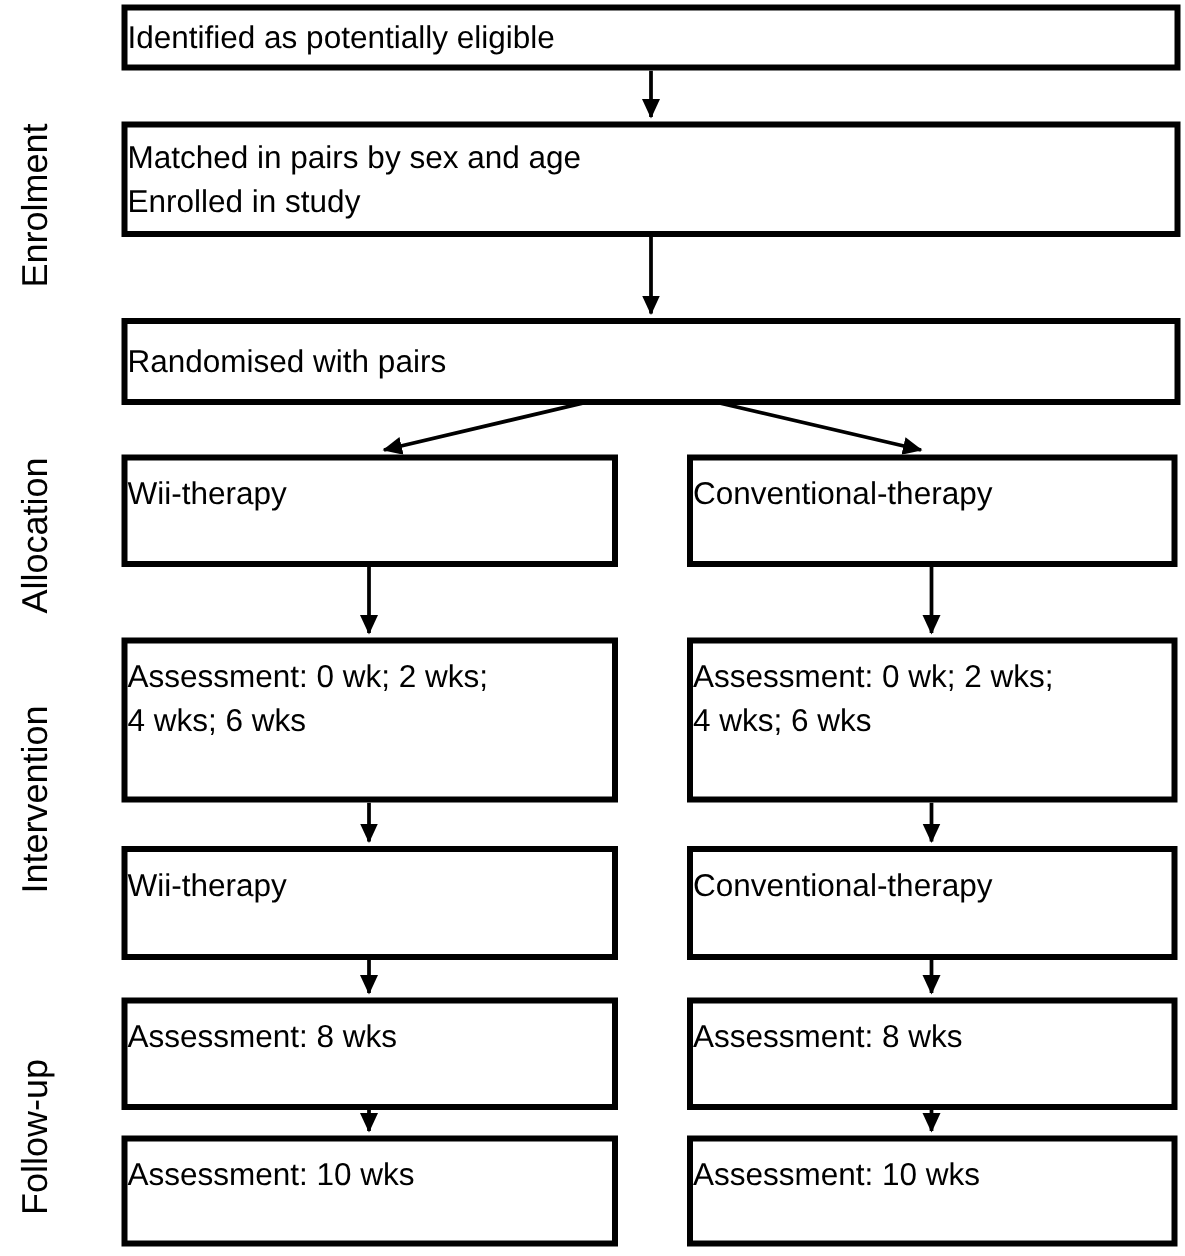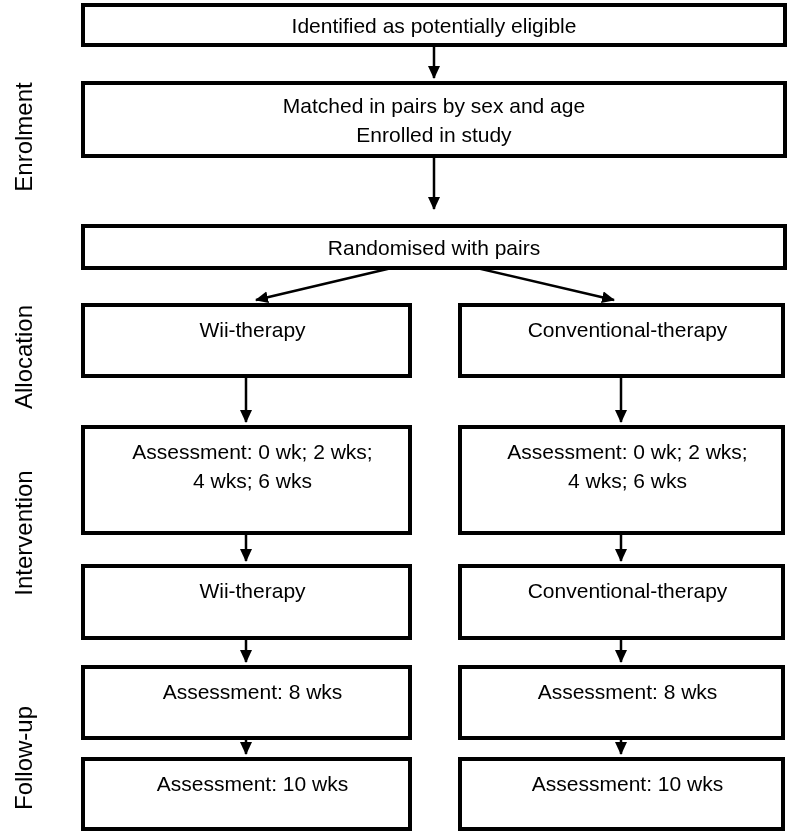--- a/index.html
+++ b/index.html
@@ -5,24 +5,24 @@
   * { margin:0; padding:0; box-sizing:border-box; }
   html,body { background:#ffffff; }
   .canvas {
     position:relative; width:790px; height:837px; background:#ffffff;
     font-family:"Liberation Sans","DejaVu Sans",sans-serif; color:#000;
     overflow:hidden;
   }
   .arrow-layer { position:absolute; left:0; top:0; width:790px; height:837px; pointer-events:none; }
   .box {
     position:absolute; border:4px solid #000; background:#fff;
-    text-align:center; font-size:21px; line-height:29px; color:#000;
+    font-size:21px; line-height:29px; color:#000;
   }
   .box.vcenter { display:flex; flex-direction:column; justify-content:center; }
-  .box.vtop { padding-top:8px;padding-left:12px; }
+  .box.vtop { padding-top:8px; }
   .box span { display:block; }
   .stage-label {
     position:absolute; font-size:24px; white-space:nowrap; color:#000;
     transform:translate(-50%,-50%) rotate(-90deg);
   }
 </style>
 </head>
 <body>
 
 <div class="canvas">
@@ -56,21 +56,21 @@
 
   <div class="box vcenter" style="left:81px; top:3px; width:706px; height:44px">
     <span>Identified as potentially eligible</span>
   </div>
 
   <div class="box vcenter" style="left:81px; top:81px; width:706px; height:77px">
     <span>Matched in pairs by sex and age</span>
     <span>Enrolled in study</span>
   </div>
 
-  <div class="box vcenter" style="left:81px; top:224px; width:706px; height:46px">
+  <div class="box vcenter" style="left:81px; top:212px; width:706px; height:58px">
     <span>Randomised with pairs</span>
   </div>
 
   <div class="box vtop" style="left:81px; top:303px; width:331px; height:75px">
     <span>Wii-therapy</span>
   </div>
   <div class="box vtop" style="left:81px; top:425px; width:331px; height:110px">
     <span>Assessment: 0 wk; 2 wks;</span>
     <span>4 wks; 6 wks</span>
   </div>

